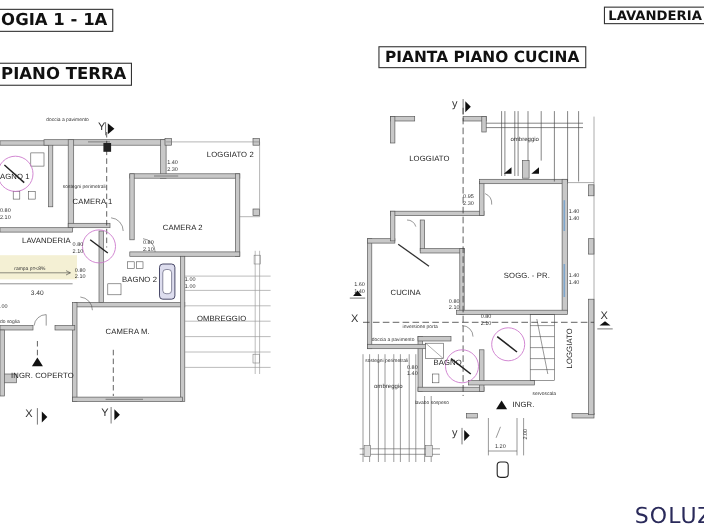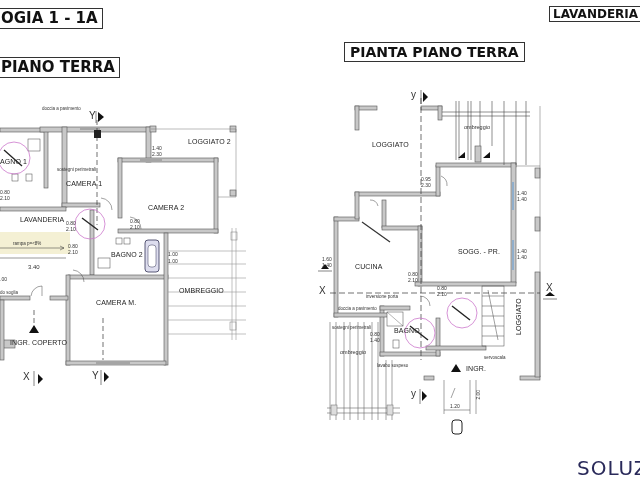--- a/index.html
+++ b/index.html
@@ -11,21 +11,21 @@
   .axis { position:absolute; font-size:10px; color:#333; white-space:nowrap; }
   svg { position:absolute; left:0; top:0; }
   .brand { position:absolute; font-family:"DejaVu Sans", sans-serif; font-size:20px; color:#2a2a5a; letter-spacing:1px; }
 </style>
 </head>
 <body>
 
 <div class="title-box" style="left:-4px;top:8px;font-size:15px;">OGIA 1 - 1A</div>
 <div class="title-box" style="left:-4px;top:57px;font-size:15px;">PIANO TERRA</div>
 <div class="title-box" style="left:549px;top:6px;font-size:12px;padding:1px 3px;">LAVANDERIA</div>
-<div class="title-box" style="left:344px;top:42px;font-size:14px;padding:2px 5px;">PIANTA PIANO TERRA</div>
+<div class="title-box" style="left:344px;top:42px;font-size:14px;padding:2px 5px;">PIANTA PIANO CUCINA</div>
 
 <svg width="640" height="480">
 
   <rect x="0" y="232" width="70" height="22" fill="#f4f0d4" stroke="none"></rect>
 
   <g fill="#c8c8c8" stroke="#555" stroke-width="0.6">
 
     <rect x="0" y="128" width="48" height="4"></rect>
     <rect x="44" y="128" width="4" height="60"></rect>
 

